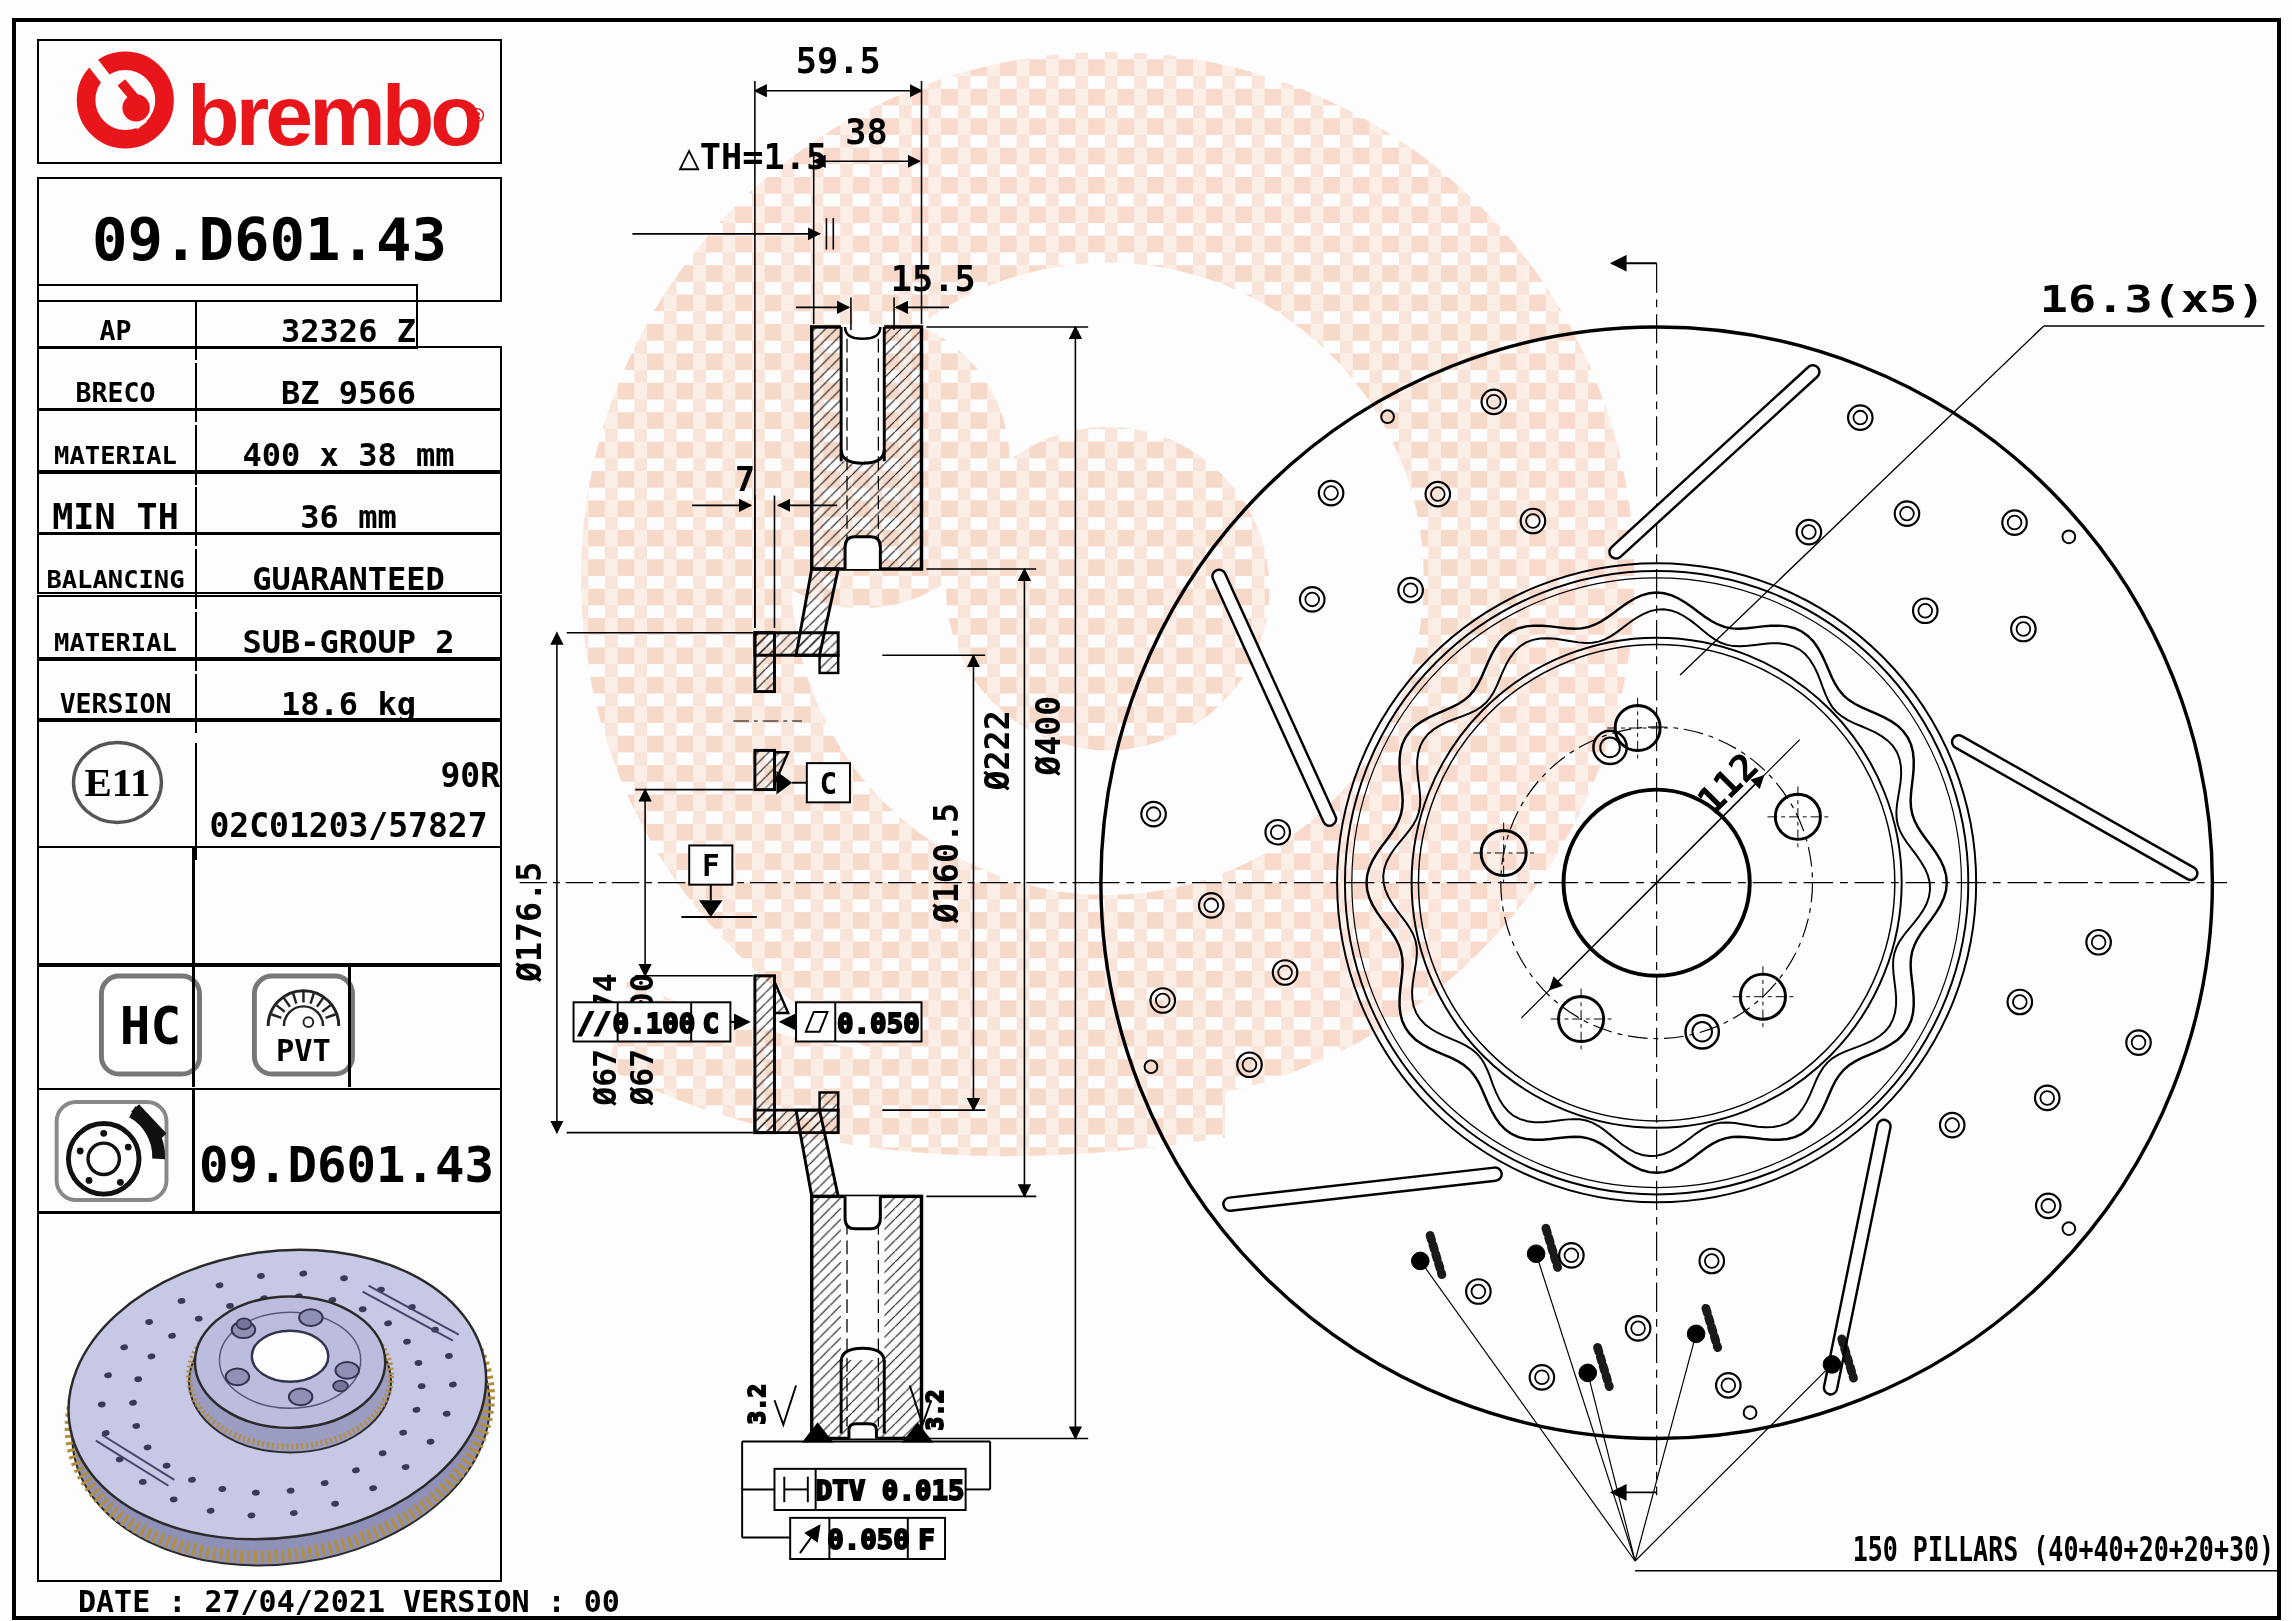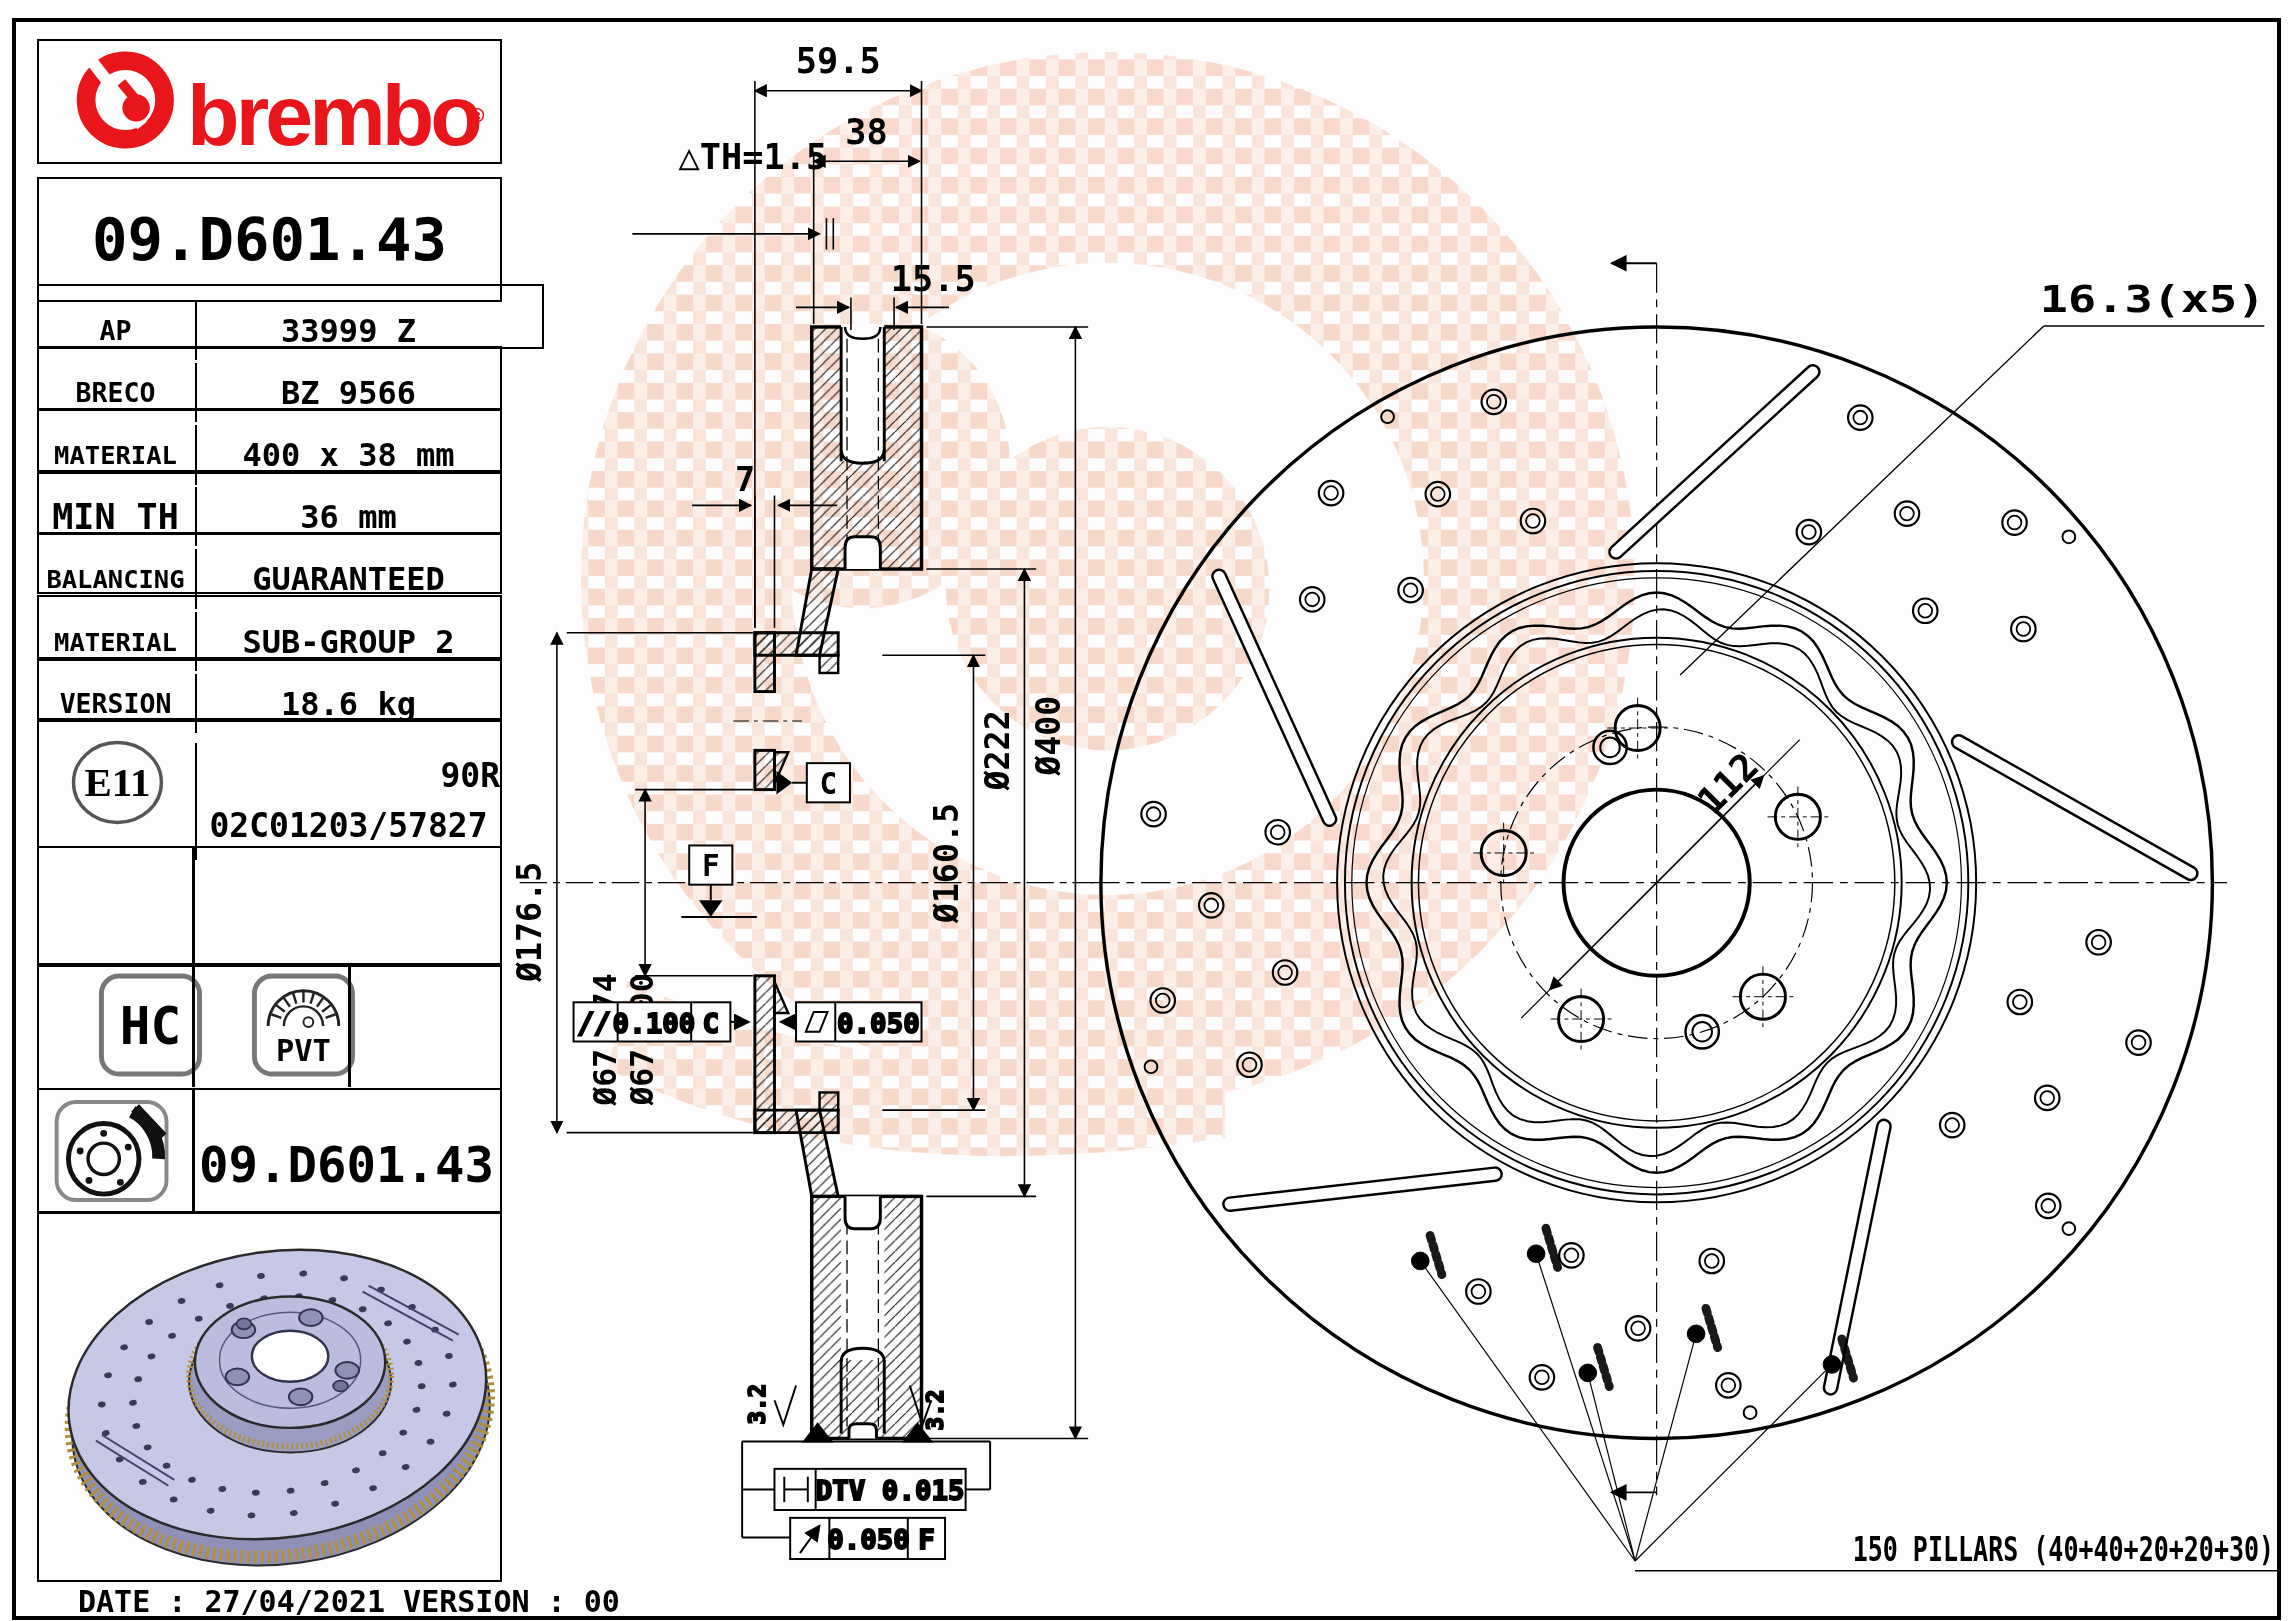--- a/index.html
+++ b/index.html
@@ -24,23 +24,23 @@
       <line x1="52" y1="18" x2="105" y2="86" stroke="#fdfdfd" stroke-width="12"></line>
       <circle cx="99" cy="68" r="14" fill="#e8151b"></circle>
       <line x1="84" y1="42" x2="99" y2="60" stroke="#e8151b" stroke-width="10"></line>
     </svg>
     <div class="lbl brandword ctr" style="left:142px;top:7.8px;width:304px;height:104px;font-size:86px;color:#e8151b;">brembo</div>
     <div class="lbl" style="left:431px;top:61px;font-size:23.5px;color:#e8151b;border:none;">®</div>
   </div>
 
   <div class="cell ctr" style="left:37px;top:162px;width:465px;height:125px;font-size:59px;font-weight:bold;">09.D601.43</div>
 
-  <div class="cell" style="left:37px;top:284px;width:507px;height:65px;">
+  <div class="cell" style="left:37px;top:284px;width:381px;height:65px;">
     <div class="lbl ctr" style="left:0;top:0;width:153px;height:59px;font-size:26.5px;">AP</div>
-    <div class="lbl ctr" style="left:156px;top:0;width:303px;height:59px;font-size:32px;border-left:2.9px solid #000;">33999 Z</div>
+    <div class="lbl ctr" style="left:156px;top:0;width:303px;height:59px;font-size:32px;border-left:2.9px solid #000;">32326 Z</div>
   </div>
   <div class="cell" style="left:37px;top:346px;width:465px;height:65px;">
     <div class="lbl ctr" style="left:0;top:0;width:153px;height:59px;font-size:26.5px;">BRECO</div>
     <div class="lbl ctr" style="left:156px;top:0;width:303px;height:59px;font-size:32px;border-left:2.9px solid #000;">BZ 9566</div>
   </div>
   <div class="cell" style="left:37px;top:408px;width:465px;height:66px;">
     <div class="lbl ctr" style="left:0;top:0;width:153px;height:60px;font-size:25.5px;">MATERIAL</div>
     <div class="lbl ctr" style="left:156px;top:0;width:303px;height:60px;font-size:32px;border-left:2.9px solid #000;">400 x 38 mm</div>
   </div>
   <div class="cell" style="left:37px;top:470px;width:465px;height:65px;">

